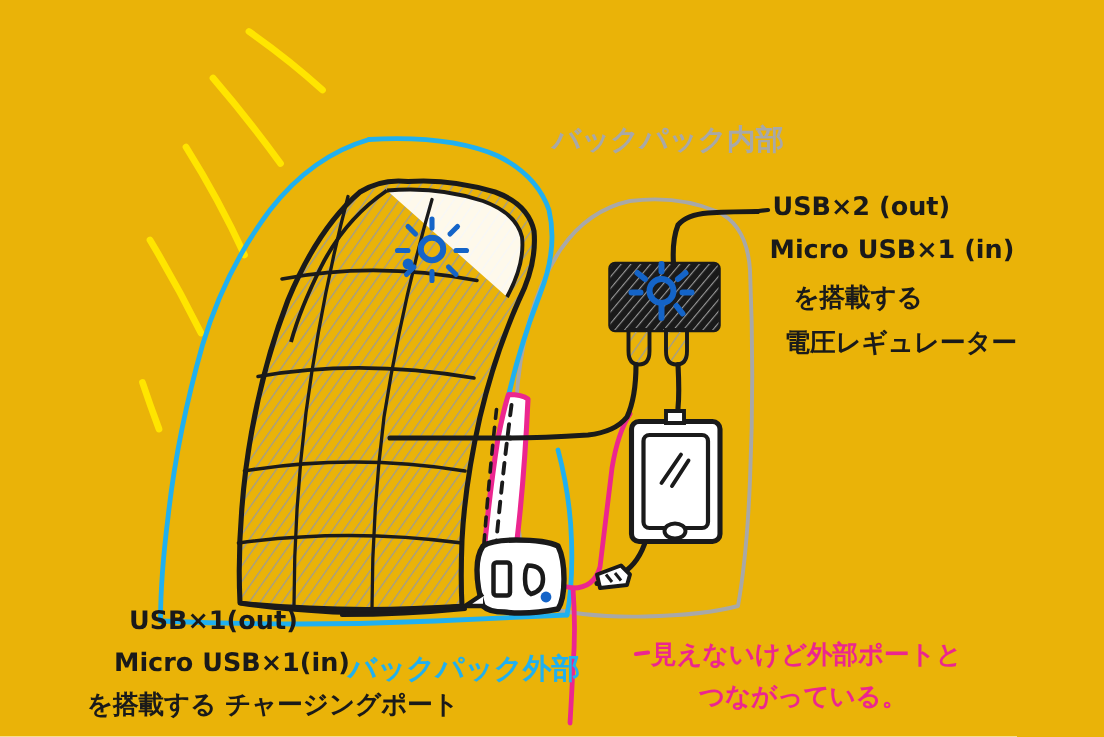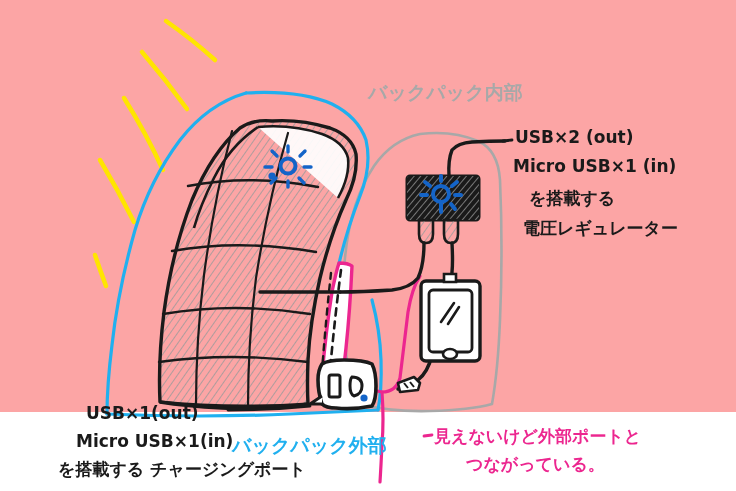--- a/index.html
+++ b/index.html
@@ -1,18 +1,18 @@
 <!DOCTYPE html>
 <html><head>
 <meta charset="utf-8">
 <style>
   html,body{margin:0;padding:0;background:#ffffff;}
   body{width:736px;height:491px;overflow:hidden;
        font-family:"DejaVu Sans","Liberation Sans",sans-serif;}
-  #stage{position:relative;width:736px;height:412px;background:#fca5a5;}
+  #stage{position:relative;width:736px;height:491px;background:#eab308;}
   svg{position:absolute;left:0;top:0;}
   .hand{font-family:"DejaVu Sans","Liberation Sans",sans-serif;font-weight:700;}
 </style>
 </head>
 <body>
 
 <div id="stage">
 
   <svg width="736" height="491" viewBox="0 0 736 491">
 

